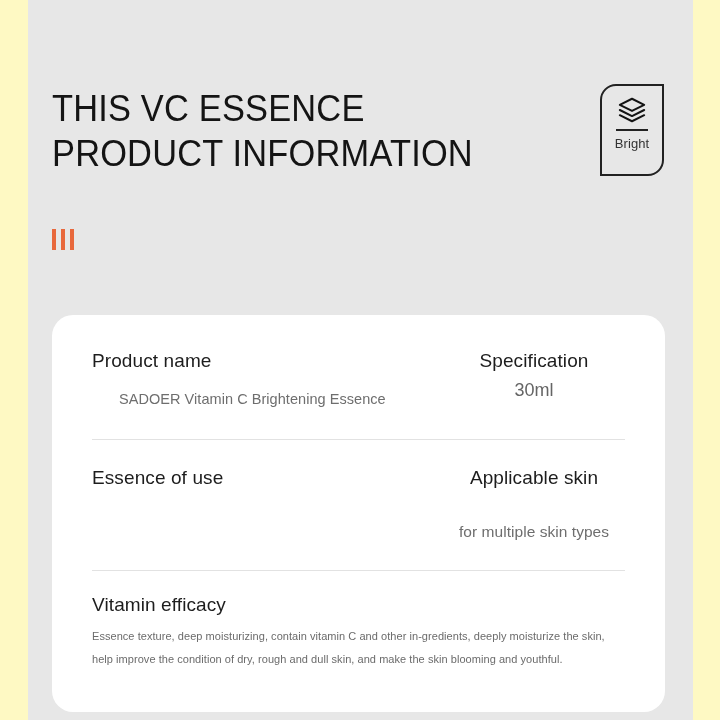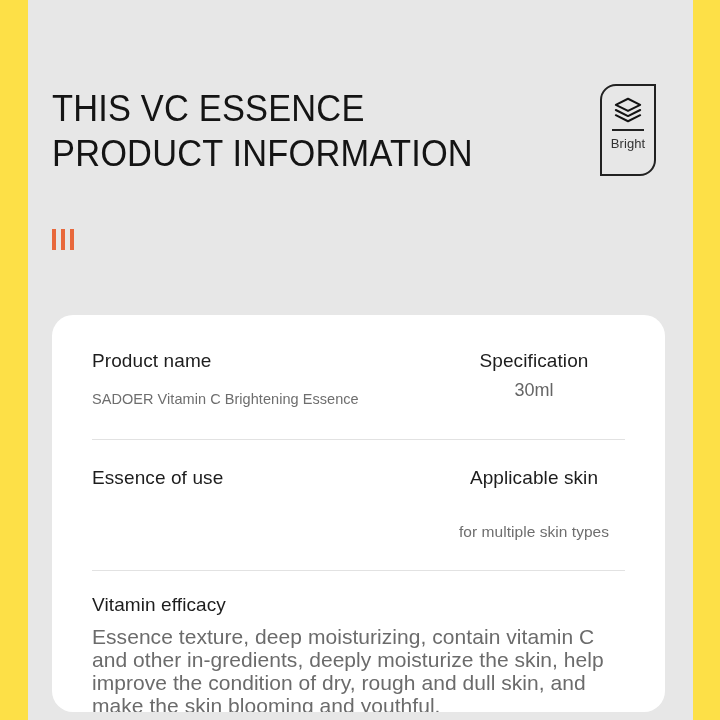--- a/index.html
+++ b/index.html
@@ -11,21 +11,21 @@
     height: 720px;
     background: #ffffff;
     font-family: "Liberation Sans", sans-serif;
     overflow: hidden;
   }
 
   #page {
     position: relative;
     width: 720px;
     height: 720px;
-    background: #fde047;
+    background: #fef9c3;
     overflow: hidden;
   }
 
   
   .canvas {
     position: absolute;
     left: 28px;
     top: 0;
     width: 665px;
     height: 720px;
@@ -63,21 +63,21 @@
     width: 4px;
     height: 21px;
     background: #e8683c;
   }
 
   
   .badge {
     position: absolute;
     left: 600px;
     top: 84px;
-    width: 56px;
+    width: 64px;
     height: 92px;
     border: 2px solid #222222;
     border-radius: 16px 0 16px 0;
     background: transparent;
     display: flex;
     flex-direction: column;
     align-items: center;
     justify-content: flex-start;
     box-sizing: border-box;
     padding-top: 9px;
@@ -152,21 +152,21 @@
     color: #6e6e6e;
   }
 
   .divider {
     height: 1px;
     background: #e2e2e2;
     margin: 0 40px;
   }
 
   .para {
-    font-size: 21px;
+    font-size: 11px;
     color: #6b6b6b;
     line-height: 23px;
     letter-spacing: 0.05px;
   }
 </style>
 </head>
 <body>
 
 <div id="page">
   <div class="canvas"></div>
@@ -193,21 +193,21 @@
     <div class="badge-divider"></div>
     <div class="badge-label">Bright</div>
   </div>
 
   <div class="card">
 
     <div class="row" style="padding-top:34px;">
       <div class="pair-grid">
         <div class="col-left">
           <div class="field-label">Product name</div>
-          <div class="field-value" style="margin-top:16px;">SADOER Vitamin C Brightening Essence</div>
+          <div class="field-value" style="margin-top:16px;margin-left:27px;">SADOER Vitamin C Brightening Essence</div>
         </div>
         <div class="col-right">
           <div class="field-label">Specification</div>
           <div class="field-value big" style="margin-top:7px;">30ml</div>
         </div>
       </div>
     </div>
 
     <div class="divider" style="margin-top:30px;"></div>
 

